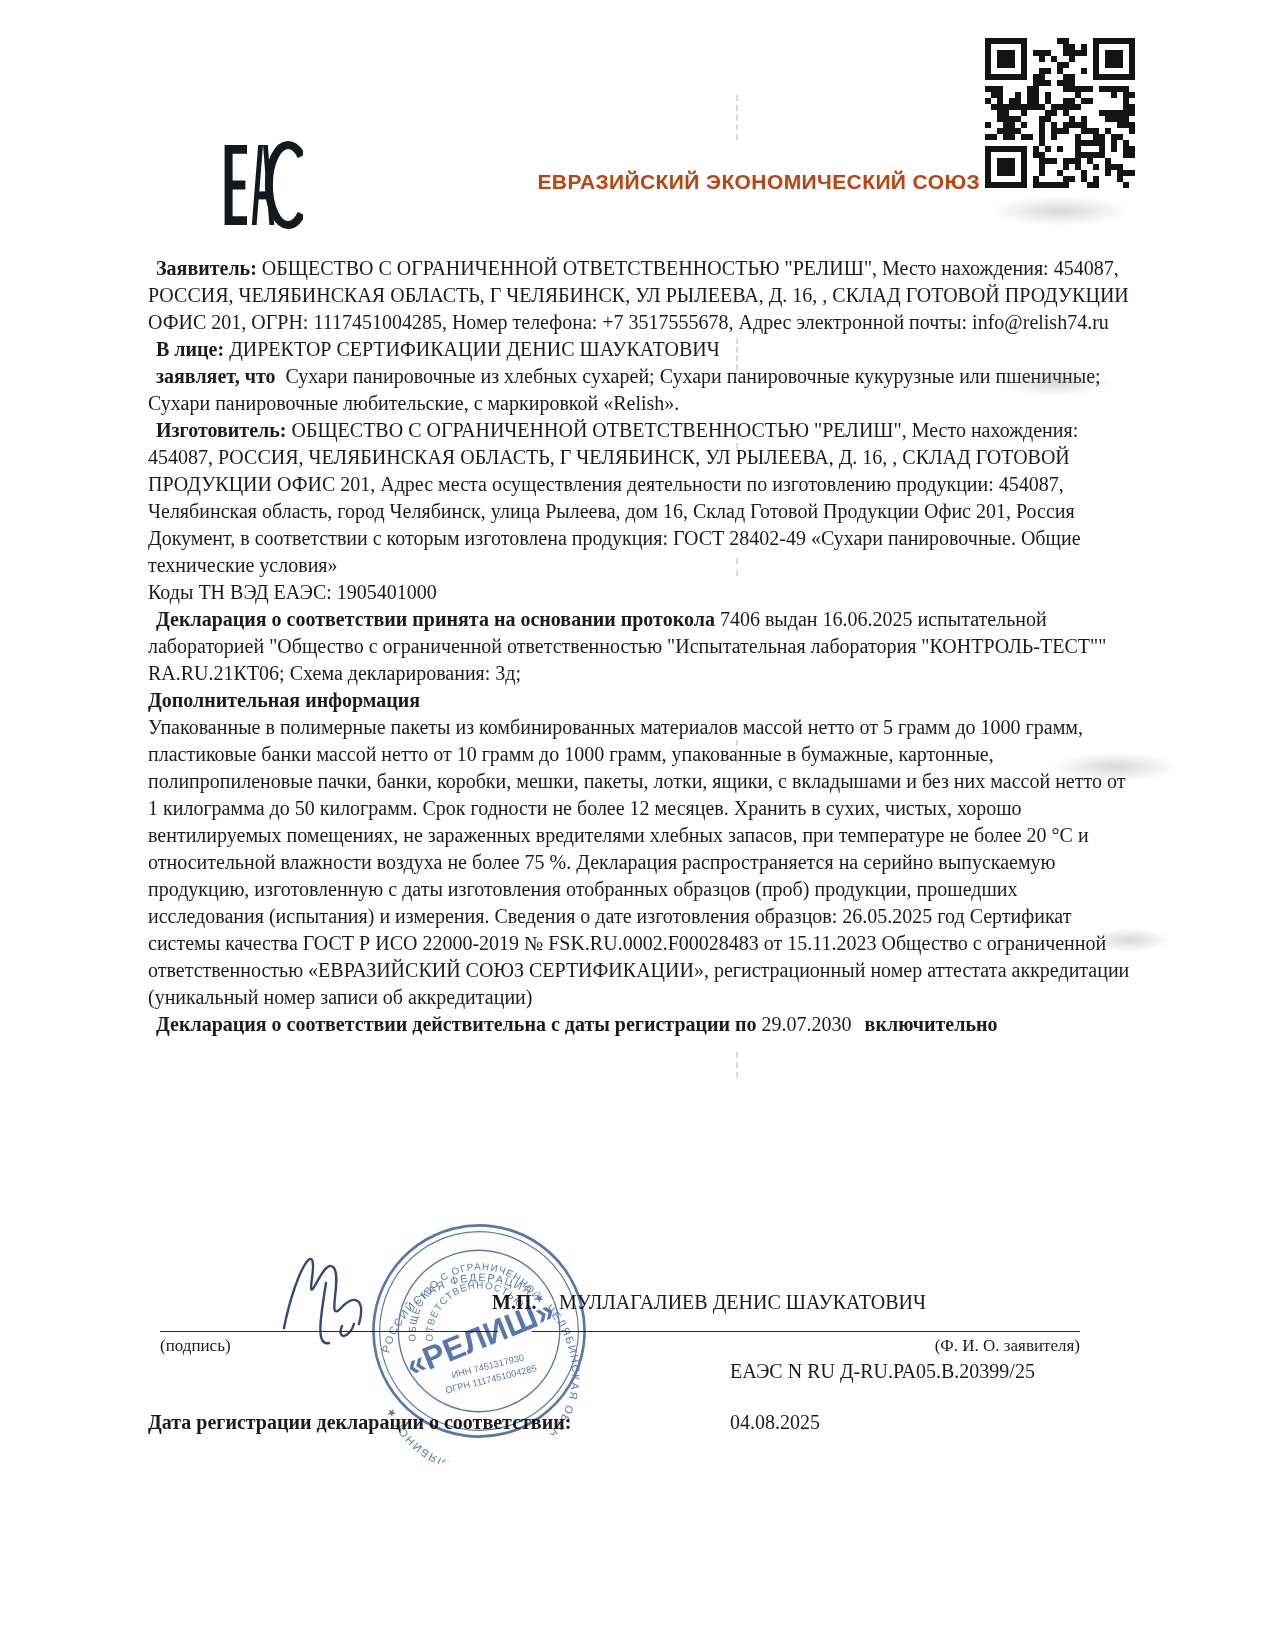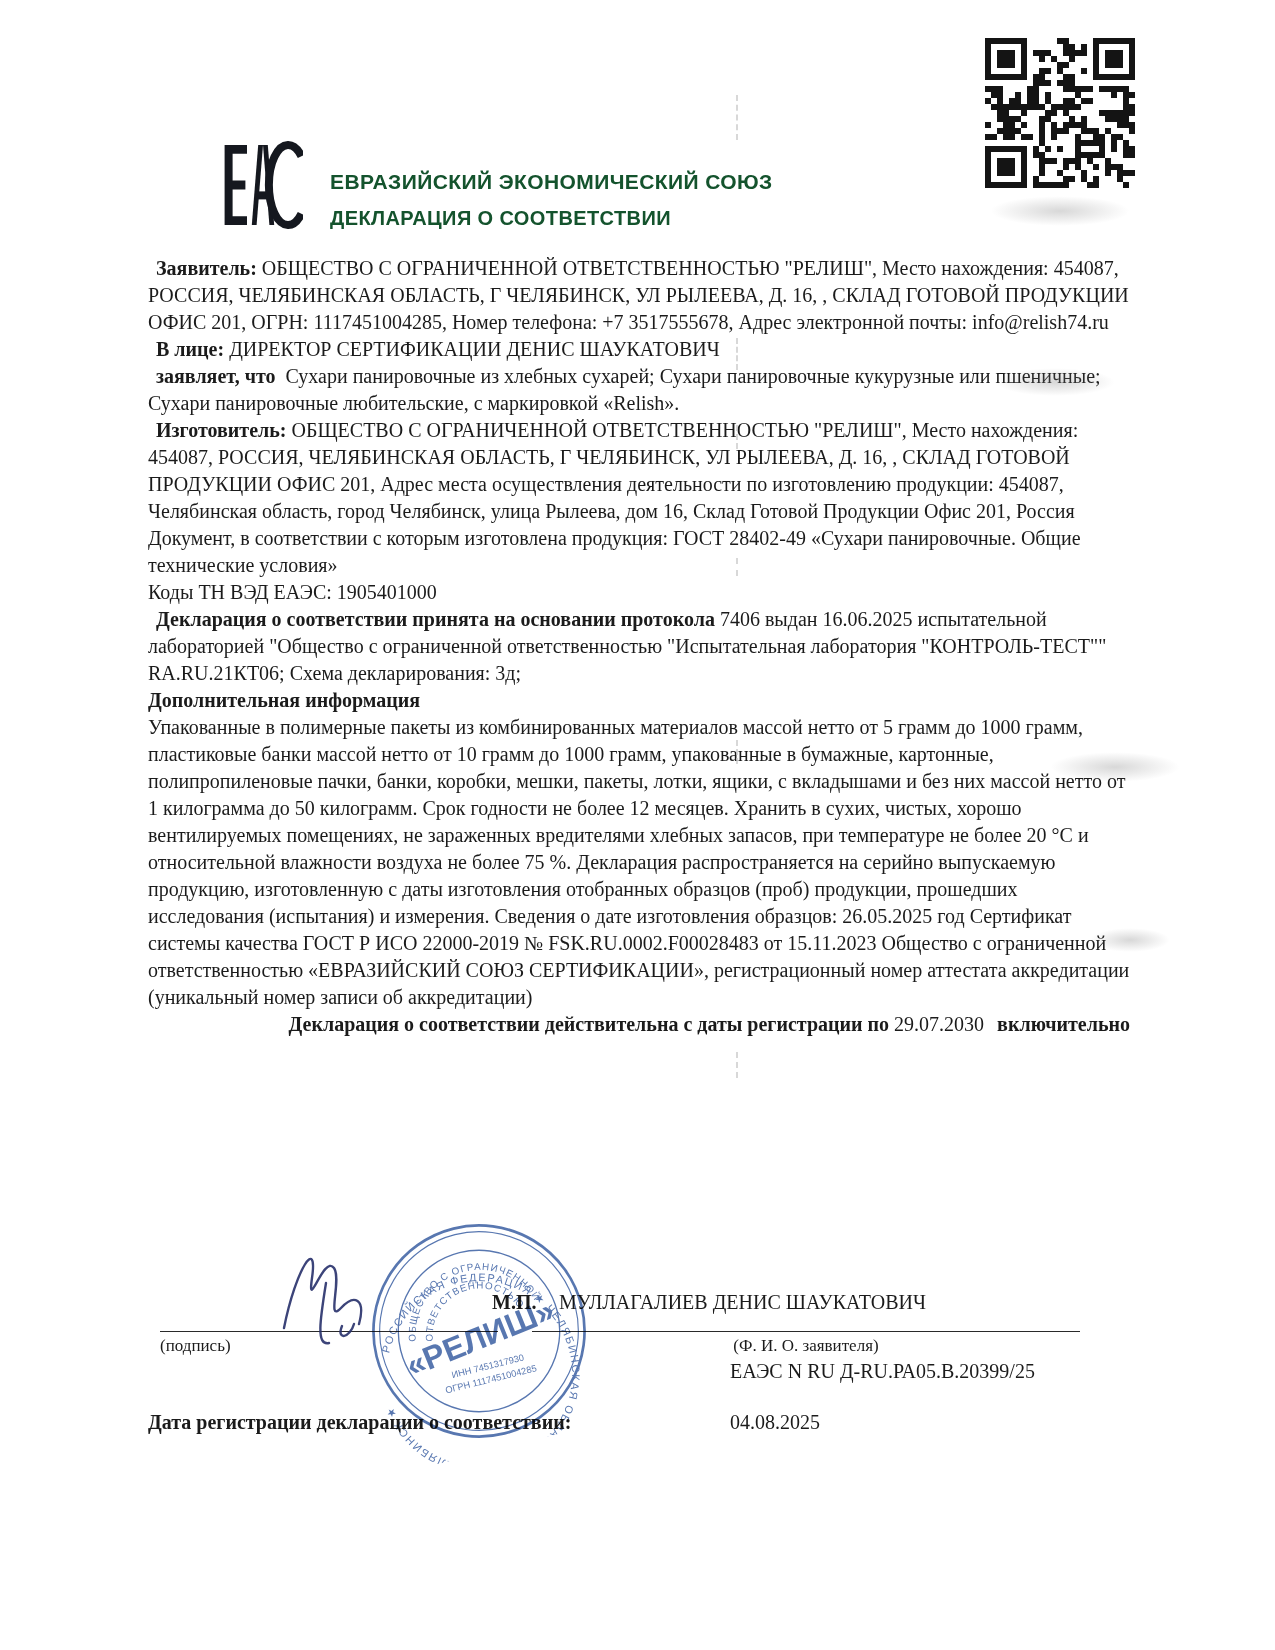--- a/index.html
+++ b/index.html
@@ -3,43 +3,43 @@
 <meta charset="utf-8">
 <style>
   html,body { margin:0; padding:0; background:#e8e8e8; }
   .page {
     position:relative; width:1275px; height:1650px; margin:0 auto;
     background:#ffffff; overflow:hidden;
     font-family:"Liberation Serif", serif; color:#1b1b1b;
   }
   
   .eac-logo { position:absolute; left:223px; top:141px; width:80px; height:88px; }
-  .titles { position:absolute; left:330px; top:170px; width:650px; text-align:left;
-            font-family:"Liberation Sans", sans-serif; font-weight:bold; color:#14532d; }
+  .titles { position:absolute; left:330px; top:170px; width:650px; text-align:right;
+            font-family:"Liberation Sans", sans-serif; font-weight:bold; color:#c2410c; }
   .t1 { font-size:21px; letter-spacing:.4px; }
   .t2 { font-size:20px; margin-top:13px; letter-spacing:.4px; }
   .qr { position:absolute; left:985px; top:38px; width:150px; height:150px; }
   .qr svg { width:150px; height:150px; display:block; }
 
   
   .flow { position:absolute; left:148px; top:255px; width:982px; font-size:20px; line-height:27px; }
   .flow p { margin:0; }
   .b { font-weight:bold;margin-left:8px; }
   .mt22 { margin-top:22px; }
   .mt16 { margin-top:16px; }
-  .mt14 { margin-top:14px;text-align:right; }
+  .mt14 { margin-top:14px; }
   .mt5  { margin-top:5px; }
 
   
   .mp      { position:absolute; left:492px; top:1291px; font-size:20px; font-weight:bold; z-index:2; }
   .fio     { position:absolute; left:559px; top:1291px; font-size:20px; z-index:2; }
   .line-left  { position:absolute; left:160px; top:1331px; width:338px; border-top:1.6px solid #2a2a2a; z-index:2; }
   .line-right { position:absolute; left:532px; top:1331px; width:548px; border-top:1.6px solid #2a2a2a; z-index:2; }
   .cap-sign { position:absolute; left:160px; top:1336px; width:338px; text-align:left; font-size:17px; z-index:2;font-family:Liberation Serif, serif; }
-  .cap-fio  { position:absolute; left:532px; top:1336px; width:548px; text-align:center; font-size:17px; z-index:2; }
+  .cap-fio  { position:absolute; left:532px; top:1336px; width:548px; text-align:right; font-size:17px; z-index:2; }
   .reg-row  { position:absolute; left:148px; width:1000px; font-size:20px; z-index:2; }
   .reg-row .lbl { font-weight:bold; }
   .reg-row .val { position:absolute; left:582px; top:0; font-weight:normal; }
   .row-num  { top:1360px; }
   .row-date { top:1396px;margin-top:15px; }
 
   
   .stamp { position:absolute; left:360px; top:1212px; width:238px; height:238px;
            transform:rotate(-14deg); opacity:.82; z-index:3; mix-blend-mode:multiply; }
   .signature { position:absolute; left:266px; top:1228px; width:150px; height:130px; z-index:4; }
@@ -61,21 +61,20 @@
         <path d="M36,102 L44,2 H50 L42,102 Z"></path>
         <path d="M64,102 L56,2 H50 L58,102 Z"></path>
         <rect x="41" y="60" width="18" height="10"></rect>
       </g>
       <path d="M98,16 A24,50 0 1 0 98,88" fill="none" stroke="#15181f" stroke-width="10"></path>
     </svg>
   </div>
 
   <div class="titles">
     <div class="t1">ЕВРАЗИЙСКИЙ ЭКОНОМИЧЕСКИЙ СОЮЗ</div>
-    <div class="t2">ДЕКЛАРАЦИЯ О СООТВЕТСТВИИ</div>
   </div>
 
   <div class="qr">
     <svg viewBox="0 0 150 150" aria-hidden="true">
         <rect x="72" y="0" width="6" height="6" fill="#141414"></rect>
         <rect x="78" y="0" width="6" height="6" fill="#141414"></rect>
         <rect x="78" y="6" width="6" height="6" fill="#141414"></rect>
         <rect x="84" y="6" width="6" height="6" fill="#141414"></rect>
         <rect x="96" y="6" width="6" height="6" fill="#141414"></rect>
         <rect x="48" y="12" width="6" height="6" fill="#141414"></rect>

